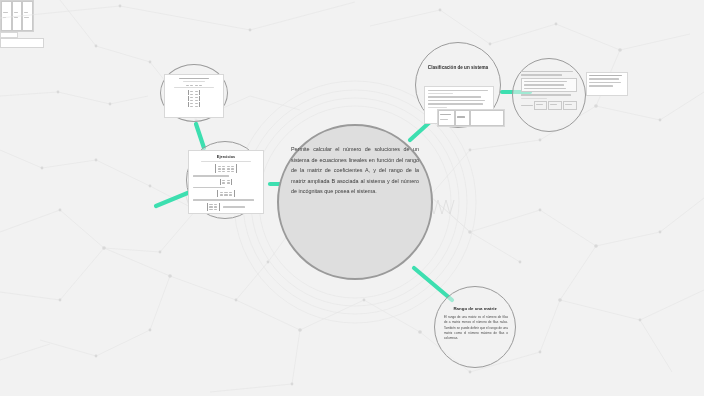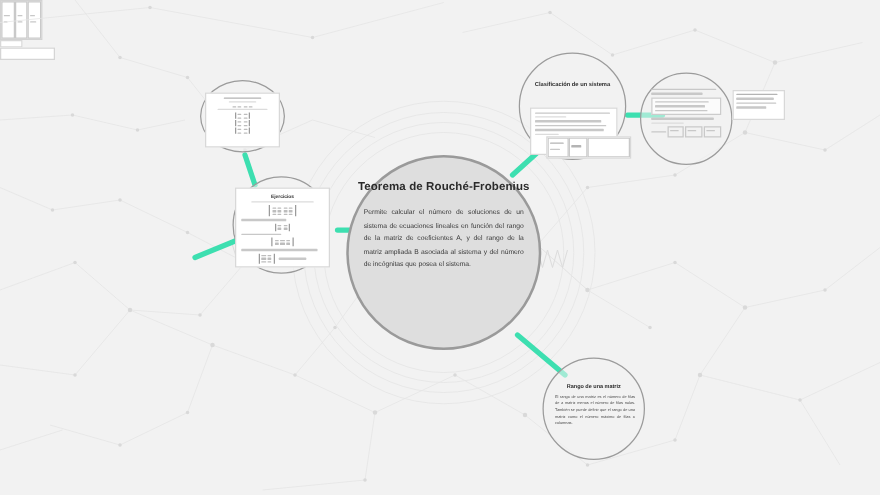--- a/index.html
+++ b/index.html
@@ -207,21 +207,20 @@
       <line x1="410" y1="140" x2="441" y2="112"></line>
       <line x1="414" y1="268" x2="452" y2="300"></line>
       <line x1="270" y1="184" x2="302" y2="184"></line>
       <line x1="196" y1="124" x2="204" y2="148"></line>
       <line x1="156" y1="206" x2="190" y2="192"></line>
       <line x1="502" y1="92" x2="530" y2="92"></line>
     </g>
   </svg>
 
   <div class="center-node">
-    <div class="center-title">Teorema de Rouché-Frobenius</div>
     <div class="center-body">Permite calcular el número de soluciones de un sistema de ecuaciones lineales en función del rango de la matriz de coeficientes A, y del rango de la matriz ampliada B asociada al sistema y del número de incógnitas que posea el sistema.</div>
   </div>
 
   <div class="node" id="node-clasificacion">
     <div class="node-title">Clasificación de un sistema</div>
   </div>
   <div class="card" id="card-clasificacion">
     <div class="tl" style="width:96%"></div>
     <div class="tl g" style="width:40%"></div>
     <div class="tl" style="width:86%"></div>

